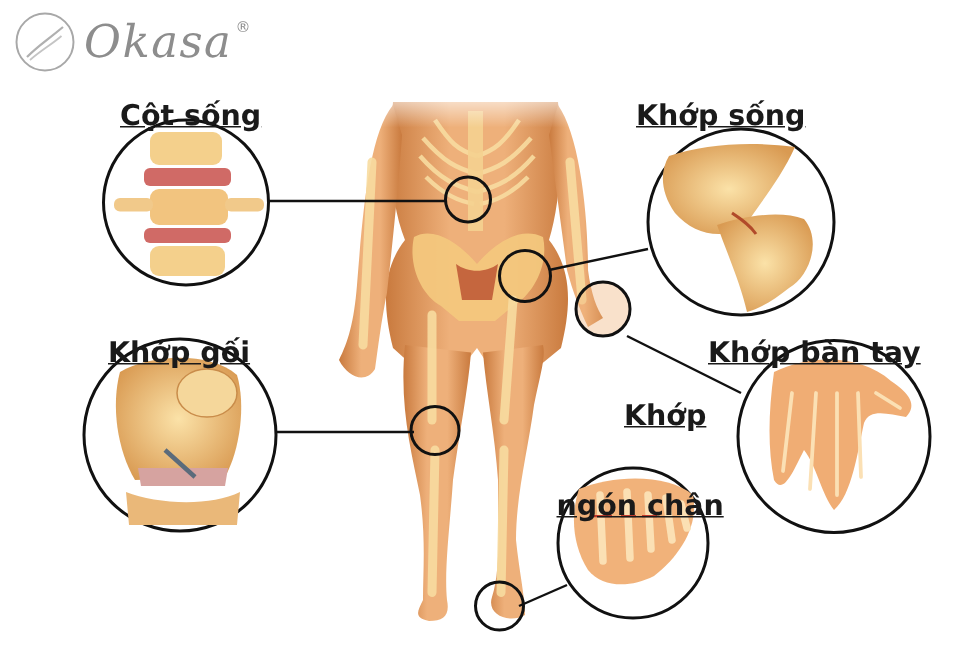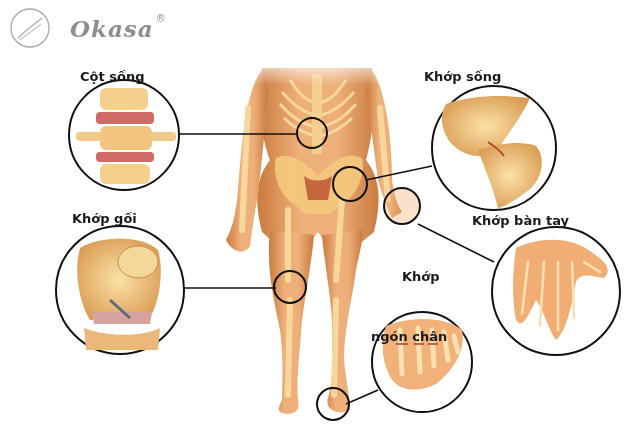--- a/index.html
+++ b/index.html
@@ -1,21 +1,21 @@
 <!DOCTYPE html>
 <html><head>
 <meta charset="utf-8">
 <style>
   html,body{margin:0;padding:0;background:#fff;}
   body{width:640px;height:435px;position:relative;overflow:hidden;font-family:"DejaVu Sans","Liberation Sans",sans-serif;}
   .abs{position:absolute;}
   .logo{left:8px;top:6px;display:flex;align-items:center;}
-  .logo-text{font-family:"DejaVu Serif","Liberation Serif",serif;font-style:italic;font-size:23px;color:#8d8d8d;margin-left:18px;letter-spacing:1px;font-weight:bold;}
+  .logo-text{font-family:"DejaVu Serif","Liberation Serif",serif;font-style:italic;font-size:30px;color:#8d8d8d;margin-left:4px;letter-spacing:1px;}
   .logo-reg{font-size:10px;color:#8d8d8d;position:relative;top:-10px;margin-left:2px;}
-  .label{font-weight:bold;color:#1a1a1a;font-size:13px;line-height:22px;white-space:nowrap;}
+  .label{font-weight:bold;color:#1a1a1a;font-size:19px;line-height:22px;white-space:nowrap;text-decoration:underline;}
   svg{position:absolute;left:0;top:0;}
 </style>
 </head>
 <body>
 
 <div class="abs logo">
   <svg width="44" height="44" viewBox="0 0 44 44" style="position:relative;">
     <circle cx="22" cy="22" r="19" fill="none" stroke="#a8a8a8" stroke-width="1.3"></circle>
     <path d="M10 32 C18 24,22 22,34 12" fill="none" stroke="#b0b0b0" stroke-width="1.5"></path>
     <path d="M12 34 C20 27,26 24,33 18" fill="none" stroke="#c4c4c4" stroke-width="1.2"></path>
@@ -147,16 +147,16 @@
     <g stroke="#c0392b" stroke-width="1.5">
       <line x1="396" y1="344" x2="408" y2="344"></line>
       <line x1="414" y1="344" x2="424" y2="344"></line>
       <line x1="428" y1="344" x2="438" y2="344"></line>
     </g>
   </g>
 </svg>
 
 <div class="abs label" style="left:80px;top:66px;">Cột sống</div>
 <div class="abs label" style="left:424px;top:66px;">Khớp sống</div>
-<div class="abs label" style="left:72px;top:208px;">Khớp gối</div>
-<div class="abs label" style="left:472px;top:210px;">Khớp bàn tay</div>
-<div class="abs label" style="left:402px;top:266px;">Khớp</div>
+<div class="abs label" style="left:72px;top:224px;">Khớp gối</div>
+<div class="abs label" style="left:472px;top:224px;">Khớp bàn tay</div>
+<div class="abs label" style="left:416px;top:266px;">Khớp</div>
 <div class="abs label" style="left:371px;top:290px;margin-top:36px;">ngón chân</div>
 
 </body></html>

